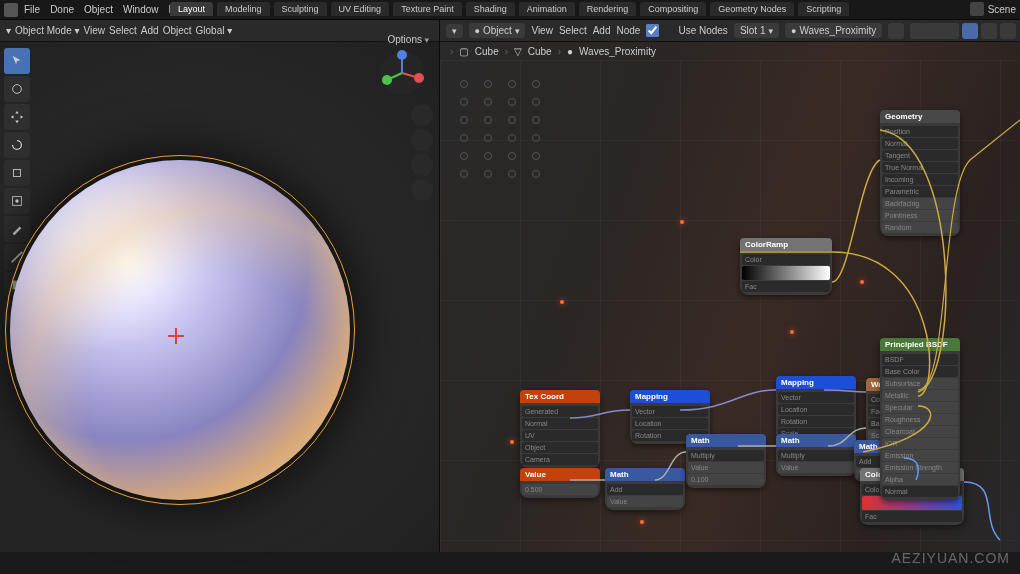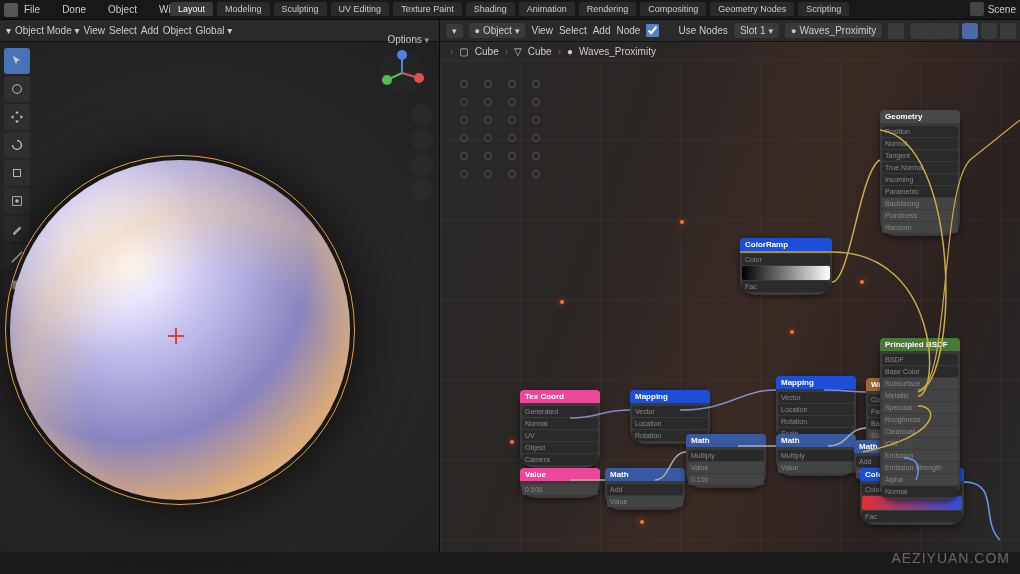--- a/index.html
+++ b/index.html
@@ -1,19 +1,19 @@
 <!DOCTYPE html>
 <html><head>
 <meta charset="utf-8">
 <style>
 *{margin:0;padding:0;box-sizing:border-box;font-family:sans-serif;font-size:10px;color:#ccc}
 body{width:1020px;height:574px;background:#1a1a1a;overflow:hidden;position:relative}
 .topbar{height:20px;background:#181818;display:flex;align-items:center;padding:0 4px;border-bottom:1px solid #0a0a0a}
 .topbar .logo{width:14px;height:14px;background:#555;border-radius:2px;margin-right:6px}
-.topbar .menu{display:flex;gap:22px}
+.topbar .menu{display:flex;gap:10px}
 .topbar .menu span{cursor:pointer}
 .tabs{position:absolute;left:170px;top:2px;display:flex;gap:4px}
 .tabs span{padding:2px 8px;background:#2a2a2a;border-radius:3px 3px 0 0;cursor:pointer;font-size:9px}
 .tabs span.active{background:#3a3a3a;color:#fff}
 .rightcorner{position:absolute;right:4px;top:2px;display:flex;gap:4px;align-items:center}
 .rightcorner .ic{width:14px;height:14px;background:#444;border-radius:2px}
 .main{display:flex;height:532px}
 .viewport{width:440px;height:100%;background:radial-gradient(circle at 45% 55%,#3a3a3a 0%,#2a2a2a 40%,#1f1f1f 100%);position:relative;border-right:1px solid #0a0a0a}
 .vp-header{height:22px;background:#2a2a2a;display:flex;align-items:center;padding:0 6px;gap:4px;border-bottom:1px solid #111}
 .vp-info{position:absolute;left:36px;top:28px;line-height:1.4}
@@ -41,28 +41,28 @@
 .np-header{height:22px;background:#2a2a2a;display:flex;align-items:center;padding:0 6px;gap:6px;border-bottom:1px solid #111;position:relative;z-index:5}
 .np-header .sel{padding:2px 6px;background:#3a3a3a;border-radius:3px;display:flex;align-items:center;gap:3px;cursor:pointer;font-size:9px}
 .np-header .cb{display:flex;align-items:center;gap:19px;font-size:9px}
 .np-header .ic{width:16px;height:16px;background:#3a3a3a;border-radius:3px;cursor:pointer}
 .np-right{position:absolute;right:4px;display:flex;gap:3px;align-items:center}
 .breadcrumb{height:18px;display:flex;align-items:center;padding:0 10px;gap:6px;font-size:9px;color:#999;position:relative;z-index:5}
 .breadcrumb .chev{color:#666}
 .grid{position:absolute;inset:40px 0 0 0;background-image:linear-gradient(#ffffff08 1px,transparent 1px),linear-gradient(90deg,#ffffff08 1px,transparent 1px);background-size:80px 80px}
 .dots{position:absolute;left:20px;top:60px;display:grid;grid-template-columns:repeat(4,14px);gap:10px}
 .dots .d{width:8px;height:8px;border:1px solid #555;border-radius:50%}
-.node{position:absolute;background:#3a3a3a;border-radius:15px;box-shadow:0 2px 6px #0008;min-width:80px}
+.node{position:absolute;background:#3a3a3a;border-radius:8px;box-shadow:0 2px 6px #0008;min-width:80px}
 .node .nh{padding:2px 5px;border-radius:4px 4px 0 0;font-size:8px;color:#fff;font-weight:bold}
 .node .nb{padding:2px}
 .node .row{height:11px;background:#2a2a2a;margin:1px 0;border-radius:2px;font-size:7px;padding:0 3px;display:flex;align-items:center;color:#888}
 .node .row.sl{background:#444}
-.nh.red{background:#ec4899}
+.nh.red{background:#c2410c}
 .nh.blue{background:#3858a0}
-.nh.teal{background:#1d4ed8}
+.nh.teal{background:#737373}
 .nh.purple{background:#1d4ed8}
 .nh.orange{background:#a06838}
 .nh.green{background:#4a7838}
 .nh.dark{background:#484848}
 svg.wires{position:absolute;inset:0;width:100%;height:100%;pointer-events:none;z-index:1}
 .spark{position:absolute;width:4px;height:4px;background:#ff7030;border-radius:50%;box-shadow:0 0 6px #ff5020}
 .watermark{position:absolute;right:10px;bottom:8px;font-size:14px;color:#ffffff55;letter-spacing:1px;font-weight:300}
 </style>
 </head>
 <body>

